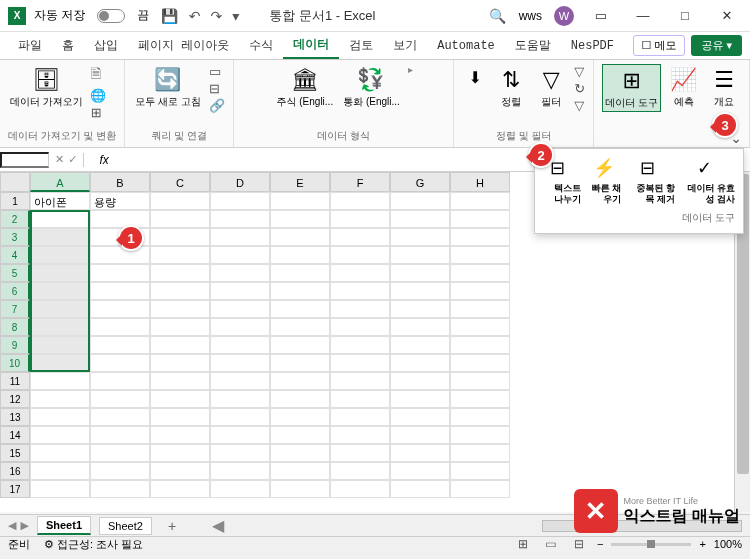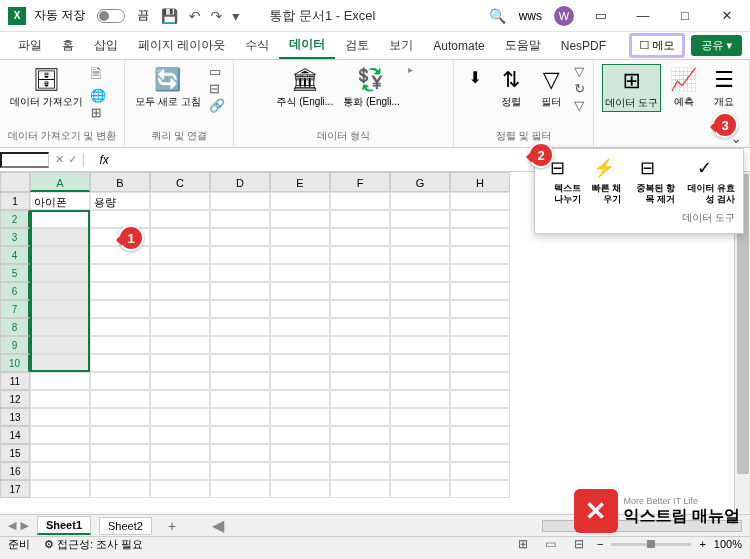--- a/index.html
+++ b/index.html
@@ -15,24 +15,24 @@
     .qat span { font-size: 14px; color: #555; cursor: pointer; }
     .doc-title { margin-left: 30px; font-size: 13px; color: #333; }
     .title-right { margin-left: auto; display: flex; align-items: center; gap: 12px; }
     .search-icon { font-size: 14px; color: #555; }
     .user-name { font-size: 12px; }
     .user-avatar { width: 20px; height: 20px; border-radius: 50%; background: #8e5ba6; color: #fff; display: flex; align-items: center; justify-content: center; font-size: 11px; }
     .win-btn { width: 30px; text-align: center; font-size: 13px; color: #333; cursor: pointer; }
     
     
     .ribbon-tabs { height: 28px; background: #fff; display: flex; align-items: center; padding: 0 8px; border-bottom: 1px solid #d0d0d0; }
-    .tab { padding: 4px 10px; font-size: 12px; color: #333; cursor: pointer; }
+    .tab { padding: 4px 10px; font-size: 12px; color: #333; cursor: pointer; font-family: Liberation Mono, monospace; }
     .tab.active { color: #107c41; font-weight: bold; border-bottom: 2px solid #107c41; }
     .tab-right { margin-left: auto; display: flex; gap: 6px; align-items: center; }
-    .memo-btn { border: 3px solid #c4b5fd; padding: 2px 8px; font-size: 11px; border-radius: 3px; }
+    .memo-btn { border: 1px solid #c4b5fd; padding: 2px 8px; font-size: 11px; border-radius: 3px; }
     .share-btn { background: #107c41; color: #fff; padding: 3px 10px; font-size: 11px; border-radius: 3px; }
     
     
     .ribbon { height: 88px; background: #fafafa; display: flex; border-bottom: 1px solid #d0d0d0; position: relative; }
     .ribbon-group { border-right: 1px solid #e0e0e0; padding: 4px 8px; display: flex; flex-direction: column; justify-content: space-between; }
     .group-label { font-size: 10px; color: #666; text-align: center; margin-top: auto; }
     .group-items { display: flex; gap: 6px; align-items: flex-start; }
     .rb-btn { display: flex; flex-direction: column; align-items: center; gap: 2px; cursor: pointer; padding: 2px; }
     .rb-btn.active { background: #d0e8dc; border: 1px solid #107c41; }
     .rb-icon { width: 22px; height: 22px; display: flex; align-items: center; justify-content: center; font-size: 16px; }

